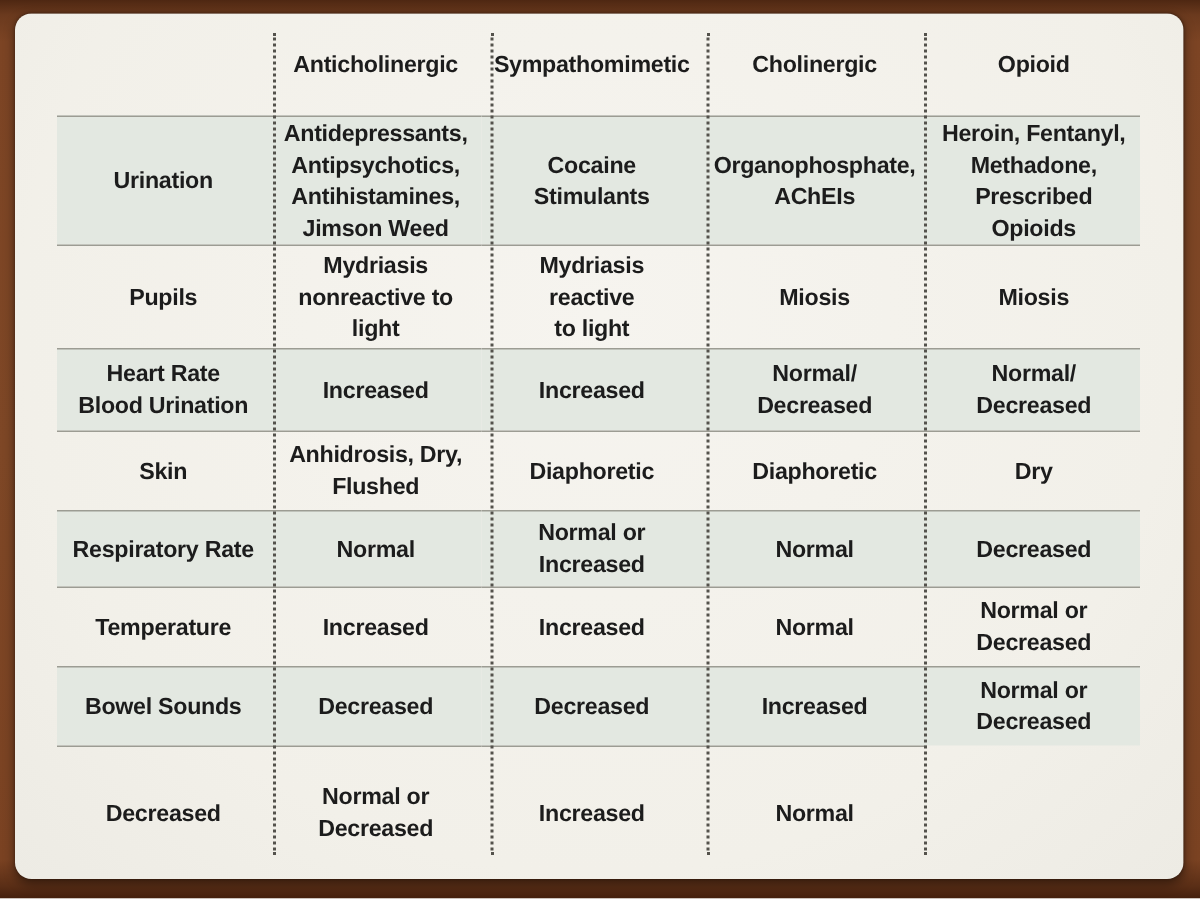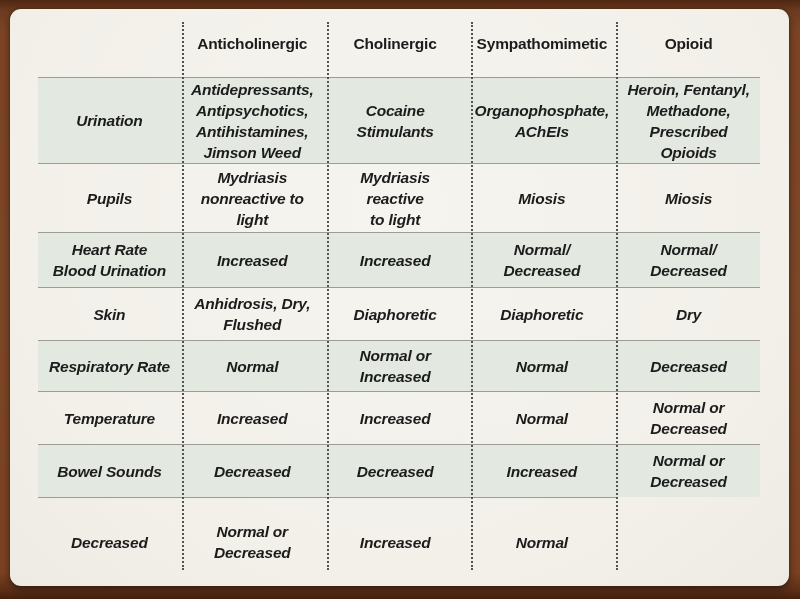--- a/index.html
+++ b/index.html
@@ -54,21 +54,21 @@
     padding: 2px 8px;
     box-sizing: border-box;
     color: #1c1c1c;
     font-size: 15.5px;
     line-height: 21px;
     font-weight: 700;
     letter-spacing: -0.2px;
     white-space: pre-line;
   }
   .tint { background: #e3e8e1; }
-  .bt   { border-top: 1px solid #9c9c93; font-style: italic; }
+  .bt   { border-top: 1px solid #9c9c93; }
   .vline {
     position: absolute;
     top: 13px;
     bottom: 16px;
     width: 0;
     border-left: 2px dotted #54524c;
   }
   .v1 { left: 20%; }
   .v2 { left: 40%; }
   .v3 { left: 60%; }
@@ -78,22 +78,22 @@
 <body>
 
 <div class="frame">
   <div class="card">
     <div class="content">
 
       <div class="grid">
 
         <div class="cell"></div>
         <div class="cell">Anticholinergic</div>
+        <div class="cell">Sympathomimetic</div>
         <div class="cell">Cholinergic</div>
-        <div class="cell">Sympathomimetic</div>
         <div class="cell">Opioid</div>
 
         <div class="cell tint bt">Urination</div>
         <div class="cell tint bt">Antidepressants,
 Antipsychotics,
 Antihistamines,
 Jimson Weed</div>
         <div class="cell tint bt">Cocaine
 Stimulants</div>
         <div class="cell tint bt">Organophosphate,

